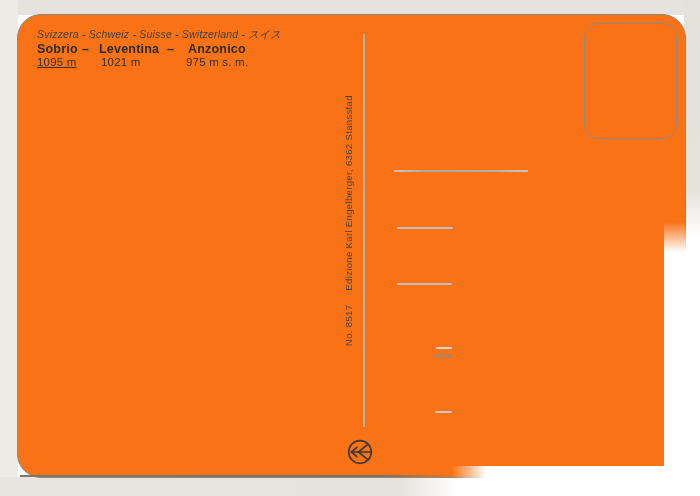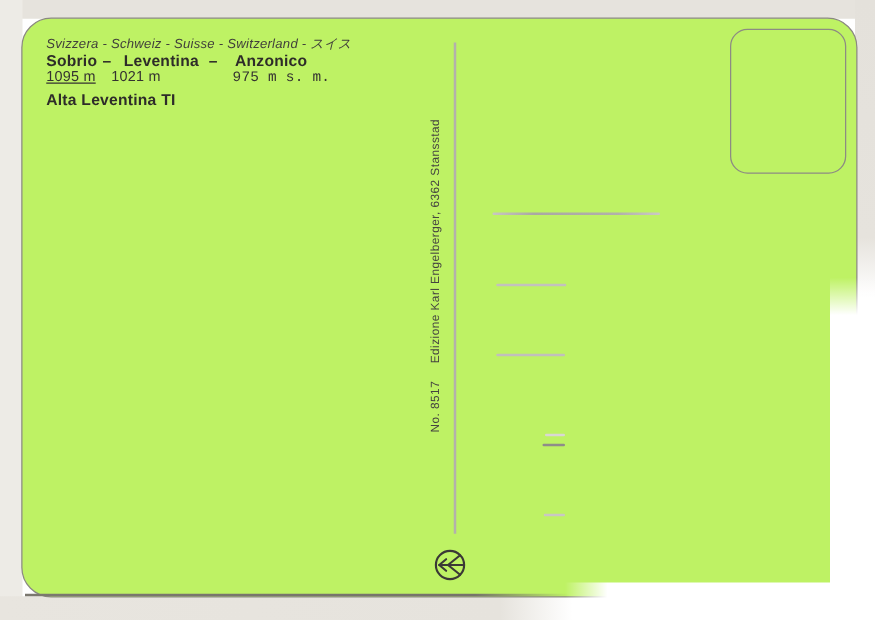--- a/index.html
+++ b/index.html
@@ -13,21 +13,21 @@
   .bg-top{position:absolute;left:0;top:0;width:700px;height:15px;background:#e6e3dd;z-index:1;}
   .bg-left{position:absolute;left:0;top:0;width:18px;height:482px;background:#edebe6;z-index:1;}
   .bg-right{position:absolute;left:684px;top:0;width:16px;height:240px;
     background:linear-gradient(to bottom,#e4e1db 0,#e6e3dd 190px,rgba(230,227,221,0) 238px);z-index:1;}
   .bg-bottom{position:absolute;left:0;top:477px;width:460px;height:19px;
     background:linear-gradient(to right,#e8e5df 0,#e6e3dd 400px,rgba(230,227,221,0) 458px);z-index:1;}
 
   
   .card{
     position:absolute;left:17px;top:14px;width:667px;height:462px;
-    background:#bef264;border:1px solid #8b8981;border-radius:24px;z-index:2;
+    background:#f97316;border:1px solid #8b8981;border-radius:24px;z-index:2;
   }
   .bottom-edge-accent{position:absolute;left:2px;top:460px;width:436px;height:2px;
     background:linear-gradient(to right,#7b786f 0,#76736b 360px,rgba(120,117,110,0) 100%);}
 
   
   .erase-right{position:absolute;left:664px;top:222px;width:36px;height:274px;
     background:linear-gradient(to bottom,rgba(255,255,255,0) 0,#ffffff 30px);z-index:3;}
   .erase-bottom{position:absolute;left:452px;top:466px;width:248px;height:30px;
     background:linear-gradient(to right,rgba(255,255,255,0) 0,#ffffff 34px);z-index:3;}
 
@@ -41,22 +41,22 @@
     letter-spacing:0.2px;color:#413f3b;white-space:nowrap;}
   .places-row{position:absolute;left:0;top:14px;height:14px;font-weight:bold;
     font-size:12.5px;letter-spacing:0.2px;white-space:nowrap;}
   .alt-row{position:absolute;left:0;top:28px;height:14px;font-size:11.5px;
     letter-spacing:0.2px;white-space:nowrap;color:#343230;}
   .region{position:absolute;left:0;top:45px;font-weight:bold;font-size:12.5px;
     letter-spacing:0.2px;white-space:nowrap;}
   .pn0{position:absolute;left:0;text-align:right;}   .pd0{position:absolute;left:45px;}
   .pn1{position:absolute;left:62px;}.pd1{position:absolute;left:130px;}
   .pn2{position:absolute;left:151px;}
-  .pa0{position:absolute;left:0;text-decoration:underline;}   .pa1{position:absolute;left:52px;}
-  .pa2{position:absolute;left:149px;font-family:Liberation Mono, monospace;}
+  .pa0{position:absolute;left:0;text-decoration:underline;}   .pa1{position:absolute;left:64px;}
+  .pa2{position:absolute;left:149px;}
 
   
   .divider{position:absolute;left:345px;top:19px;width:1.5px;height:393px;background:#b3b1ac;}
   .publisher{position:absolute;left:325px;top:326px;width:0;height:0;}
   .publisher .rot{
     display:inline-block;white-space:nowrap;transform:rotate(-90deg);
     transform-origin:0 0;font-size:9.5px;letter-spacing:0.35px;color:#454340;
   }
   .publisher .num{margin-right:14px;}
 
@@ -99,21 +99,20 @@
         <span class="pd1">–</span>
         <span class="pn2">Anzonico</span>
       </div>
 
       <div class="alt-row">
         <span class="pa0">1095 m</span>
         <span class="pa1">1021 m</span>
         <span class="pa2">975 m s. m.</span>
       </div>
 
-      <div class="region">Alta Leventina TI</div>
     </div>
 
     <div class="divider"></div>
 
     <div class="publisher">
       <span class="rot">
         <span class="num">No. 8517</span><span>Edizione Karl Engelberger, 6362 Stansstad</span>
       </span>
     </div>
 

